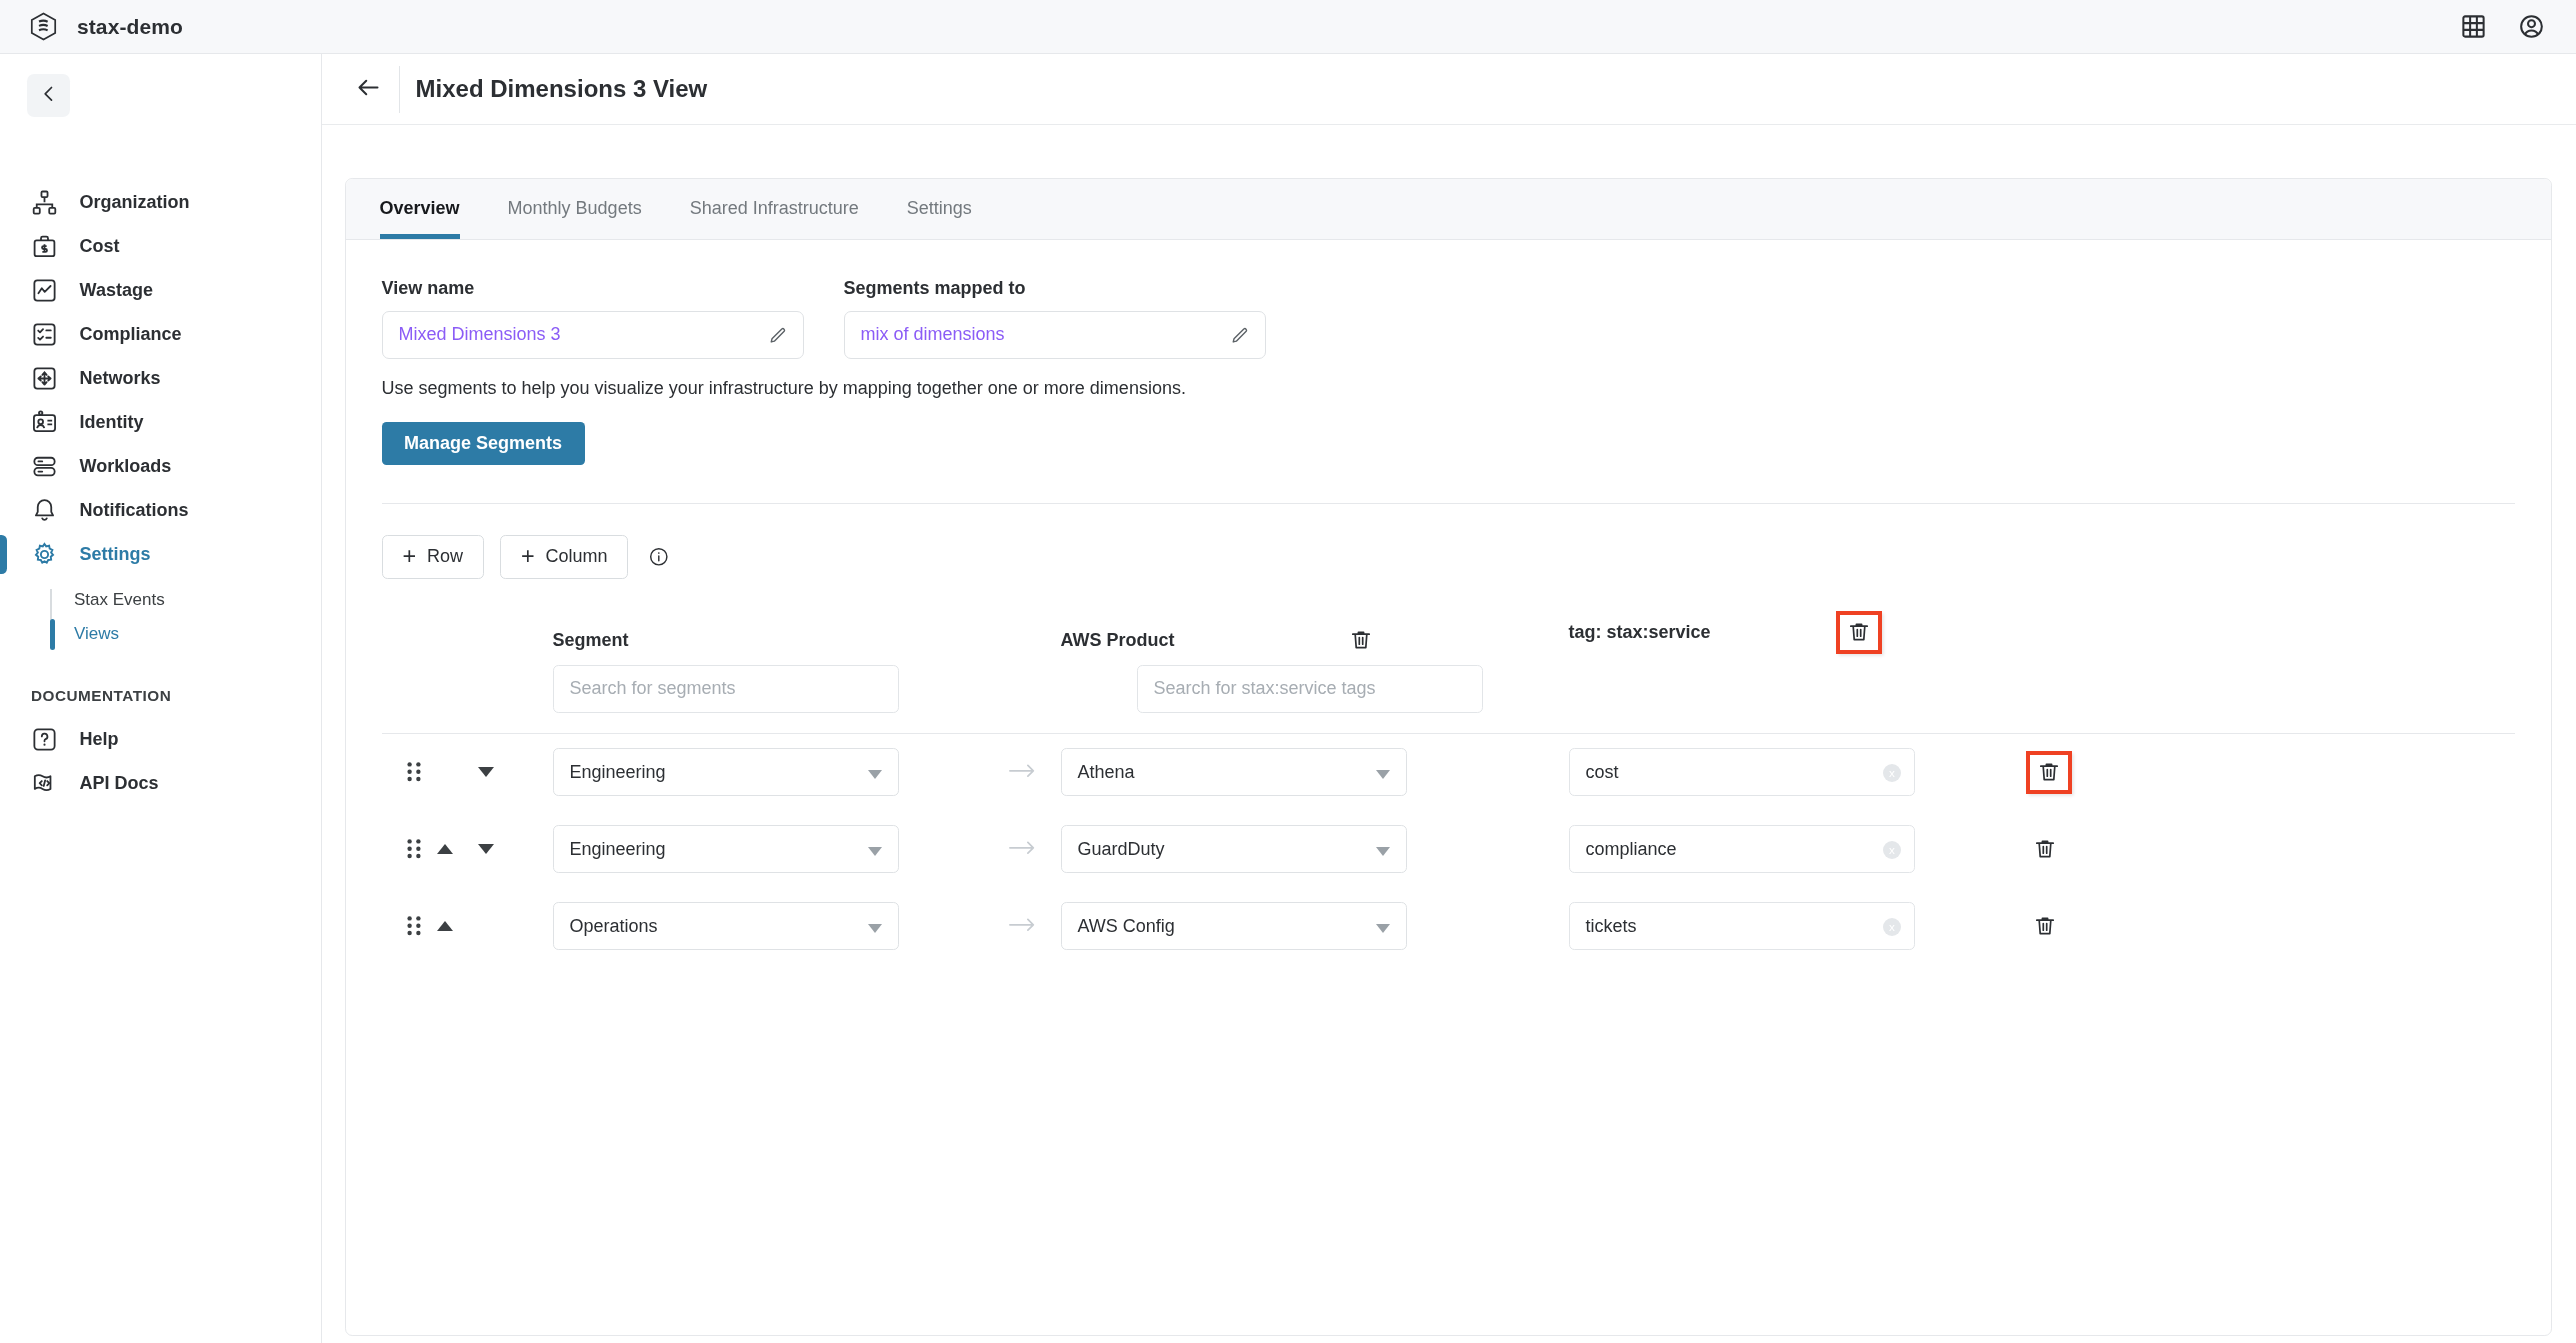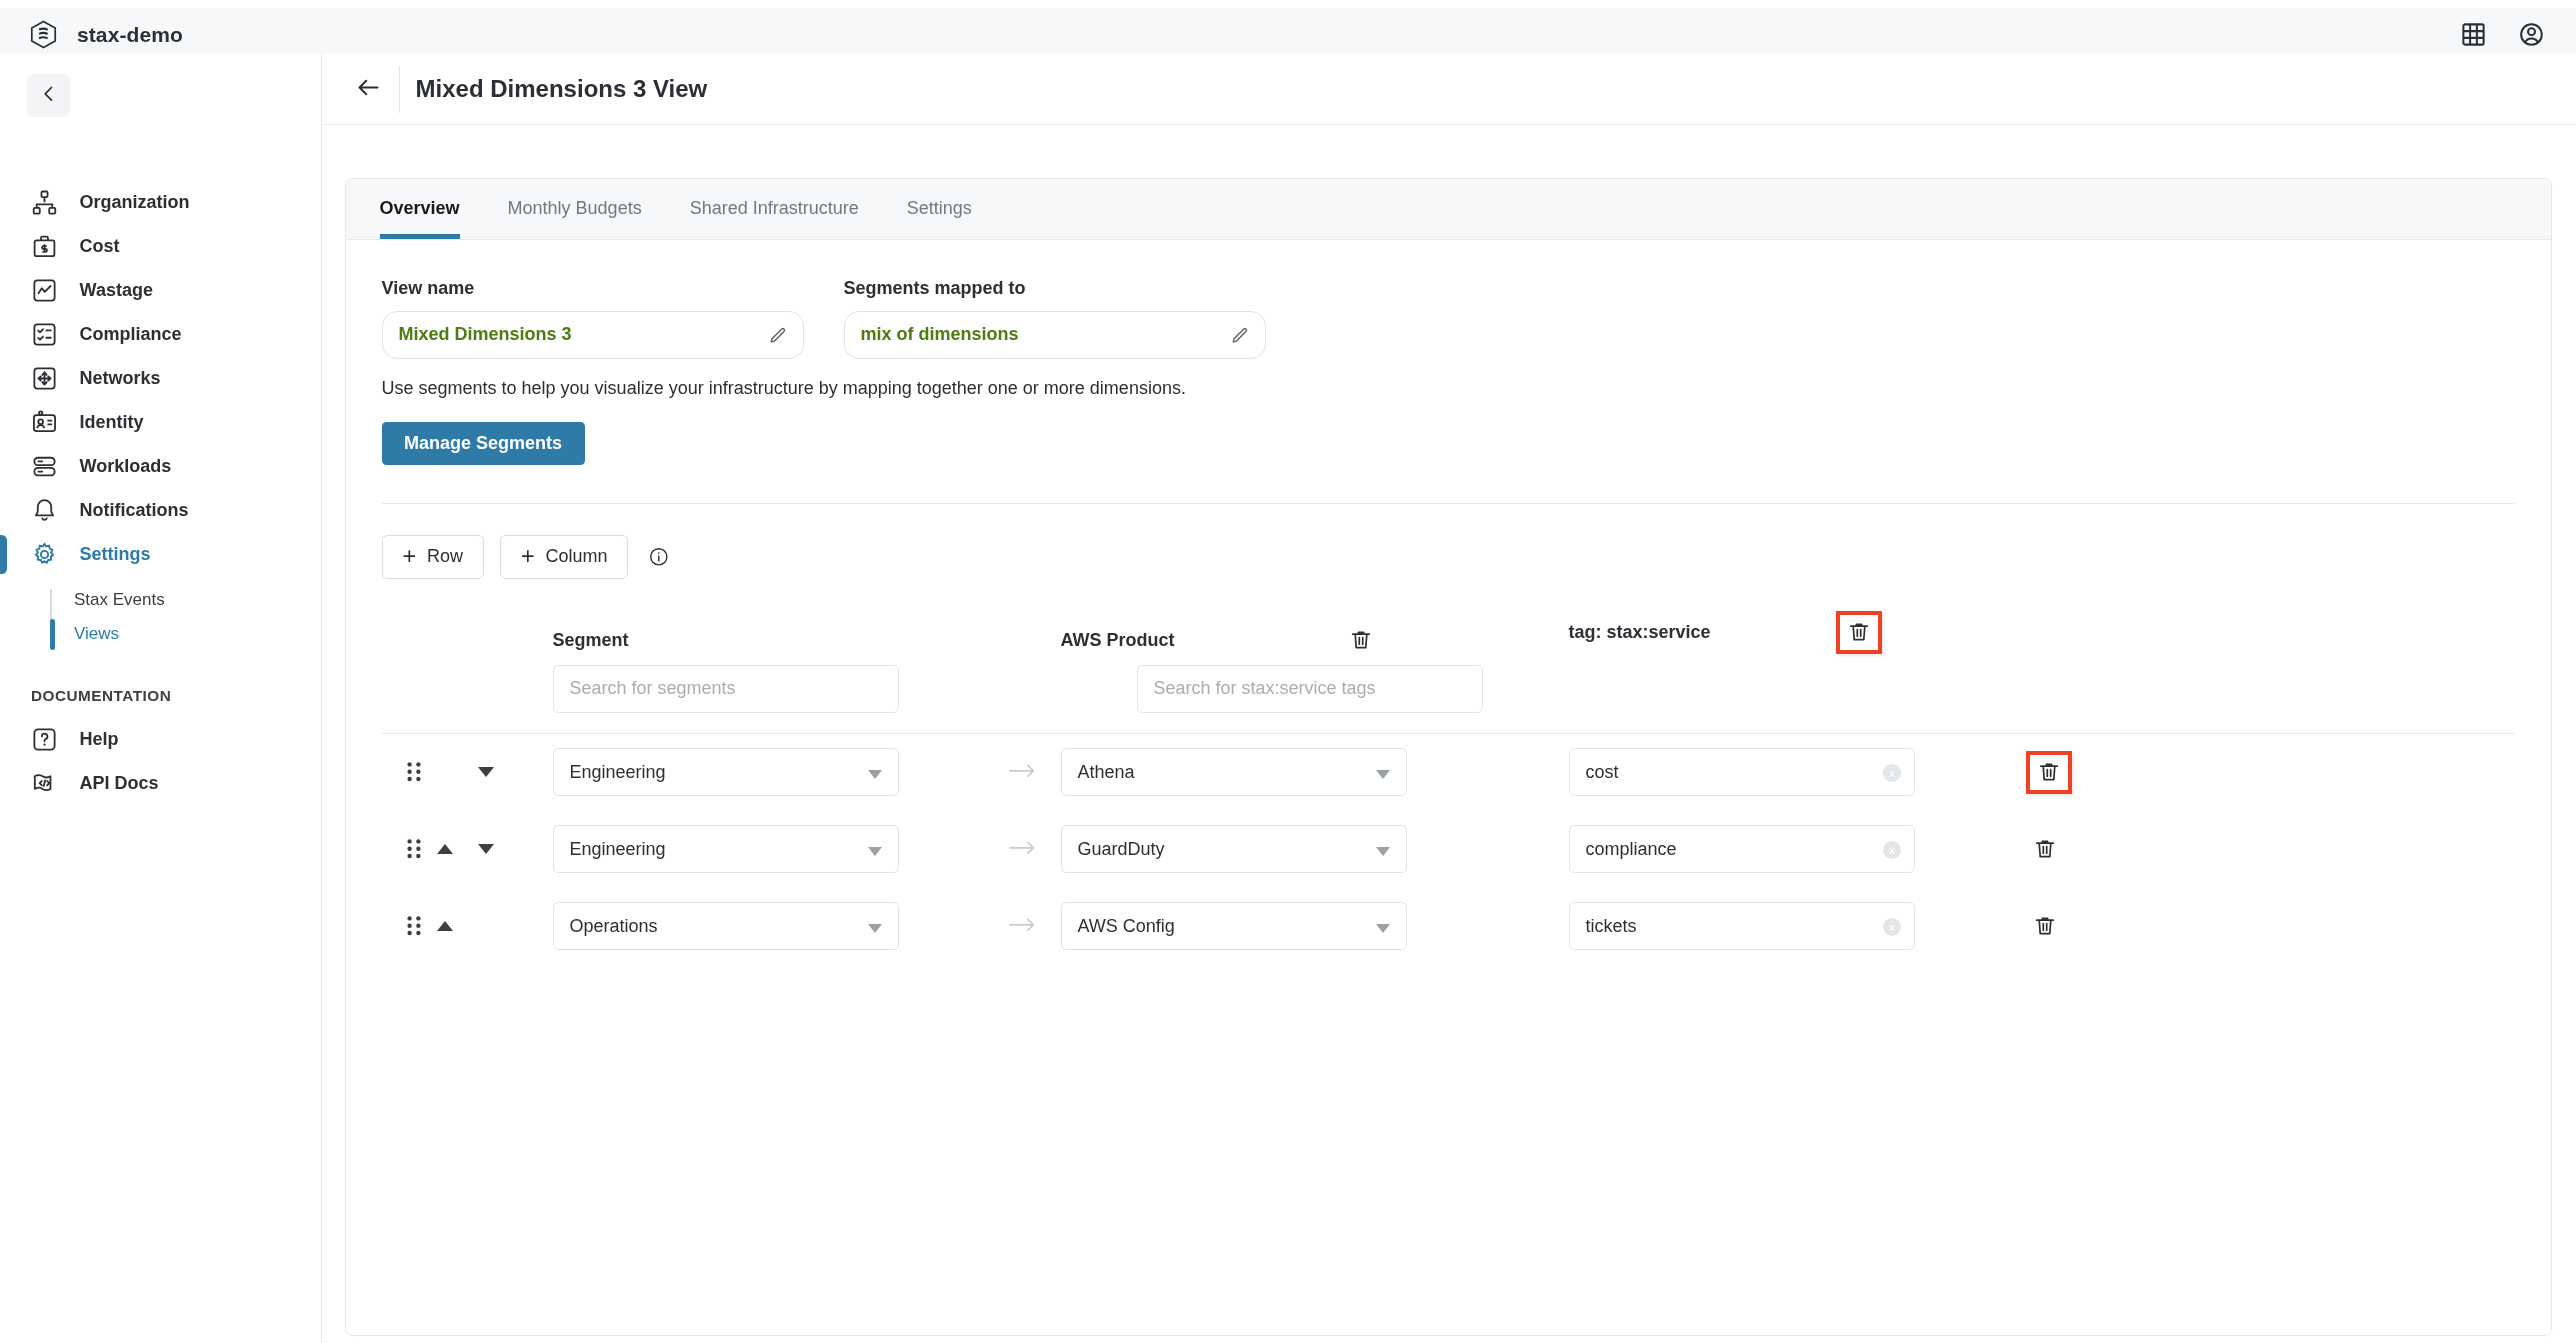--- a/index.html
+++ b/index.html
@@ -6,21 +6,21 @@
   html, body {
     width: 2576px; height: 1344px;
     font-family: "Liberation Sans", sans-serif;
     background: #ffffff;
     color: #2c2f33;
     overflow: hidden;
   }
 
   
   .topbar {
-    position: absolute; top: 8px; left: 0;
+    position: absolute; top: 0; left: 0;
     width: 2576px; height: 54px;
     background: #f7f8fa;
     border-bottom: 0.9px solid #e6e8eb;
     display: flex; align-items: center;
   }
   .brand { display: flex; align-items: center; gap: 20px; padding-left: 30px; }
   .brand-logo { width: 27px; height: 29px; display: block; }
   .brand-name { font-size: 21px; font-weight: 700; color: #2c2f33; letter-spacing: 0.1px; }
   .topbar-right {
     margin-left: auto; display: flex; align-items: center; gap: 31px; padding-right: 31px;
@@ -115,23 +115,23 @@
     content: ""; position: absolute; left: 0; right: 20px; bottom: 0; height: 5.4px; background: #2d7ba6;
   }
 
   .card-body { padding: 38px 36px 0 36px; }
 
   .field-row { display: flex; gap: 40px; }
   .field { width: 422px; }
   .field-label { font-size: 18px; font-weight: 700; color: #2c2f33; margin-bottom: 11.7px; display: block; }
   .textinput {
     position: relative;
-    height: 48px; border: 0.9px solid #dfe2e5; border-radius: 15px; background: #fff;
+    height: 48px; border: 0.9px solid #dfe2e5; border-radius: 7px; background: #fff;
     display: flex; align-items: center; padding: 0 45px 0 16px;
-    font-size: 18px; color: #4d7c0f; font-weight: bold;
+    font-size: 18px; color: #8b5cf6;
   }
   .pencil { position: absolute; right: 14.4px; top: 14.4px; width: 20px; height: 20px; cursor: pointer; }
 
   .helper { margin-top: 19px; font-size: 18px; color: #2c2f33; }
   .btn-primary {
     margin-top: 23.4px; display: inline-flex; align-items: center; justify-content: center;
     height: 43px; padding: 0 22.5px; border-radius: 4.5px;
     background: #2d7ba6; color: #fff; font-size: 18px; font-weight: 700;
     border: none; cursor: pointer;
   }

